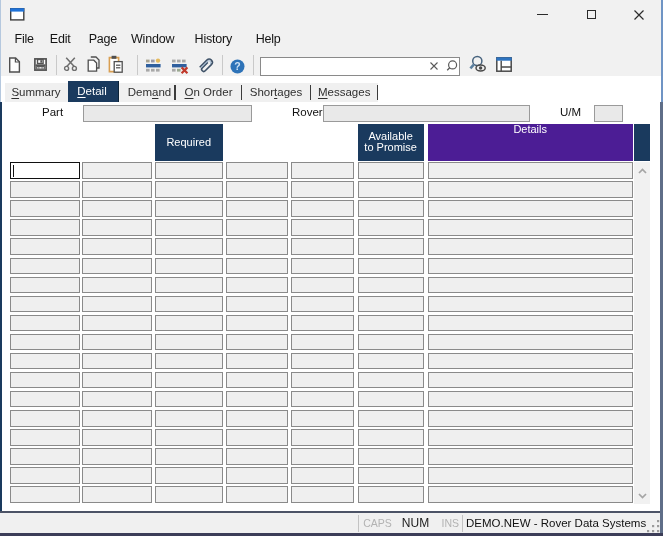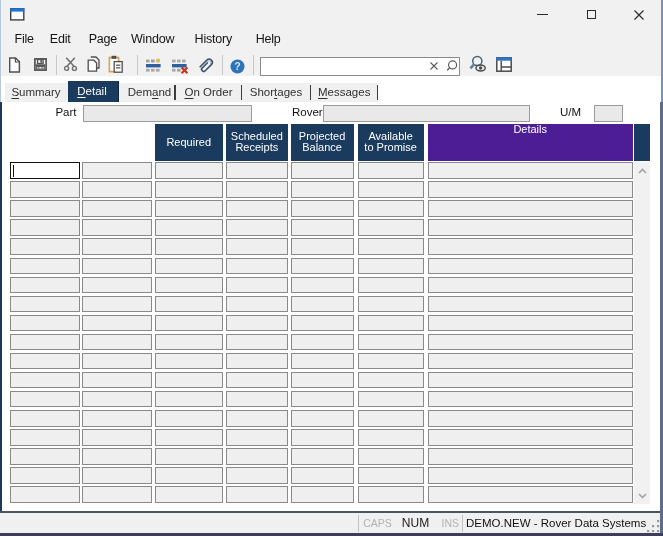--- a/index.html
+++ b/index.html
@@ -127,35 +127,29 @@
 <div class="abs" style="left:309.6px;top:84.5px;width:1.6px;height:15.5px;background:#3c3c3c"></div>
 <div class="abs" style="left:376.9px;top:84.5px;width:1.6px;height:15.5px;background:#3c3c3c"></div>
 <div class="abs" style="left:67.5px;top:80.5px;width:51px;height:21.5px;background:#1a3a5e;border-right:1.6px solid #0d2337;box-sizing:border-box"></div>
 <div class="abs" style="left:5px;top:82.5px;width:62px;height:19.5px;font-size:11.5px;color:#2f2f2f;text-align:center;line-height:19.5px"><u>S</u>ummary</div>
 <div class="abs" style="left:67.5px;top:80.5px;width:49px;height:21.5px;font-size:11.5px;color:#fff;text-align:center;line-height:21.5px"><u>D</u>etail</div>
 <div class="abs" style="left:122px;top:82.5px;width:55px;height:19.5px;font-size:11.5px;color:#2f2f2f;text-align:center;line-height:19.5px">Dem<u>a</u>nd</div>
 <div class="abs" style="left:176px;top:82.5px;width:65px;height:19.5px;font-size:11.5px;color:#2f2f2f;text-align:center;line-height:19.5px"><u>O</u>n Order</div>
 <div class="abs" style="left:242.5px;top:82.5px;width:67px;height:19.5px;font-size:11.5px;color:#2f2f2f;text-align:center;line-height:19.5px">Shor<u>t</u>ages</div>
 <div class="abs" style="left:311.2px;top:82.5px;width:66px;height:19.5px;font-size:11.5px;color:#2f2f2f;text-align:center;line-height:19.5px"><u>M</u>essages</div>
 
-<div class="abs" style="left:51px;top:106px;width:30px;height:14px;font-size:11.5px;color:#111;text-align:center">Part</div>
+<div class="abs" style="left:42px;top:106px;width:30px;height:14px;font-size:11.5px;color:#111;text-align:left">Part</div>
 <div class="abs" style="left:82.5px;top:105px;width:169.5px;height:16.5px;background:#e9e9e9;border:1px solid #9a9a9a;box-sizing:border-box"></div>
 <div class="abs" style="left:292px;top:106px;width:28px;height:14px;font-size:11.5px;color:#111;text-align:right">Rover</div>
 <div class="abs" style="left:322.5px;top:105px;width:207.5px;height:16.5px;background:#e9e9e9;border:1px solid #9a9a9a;box-sizing:border-box"></div>
 <div class="abs" style="left:560px;top:106px;width:29px;height:14px;font-size:11.5px;color:#111;">U/M</div>
 <div class="abs" style="left:593.5px;top:105px;width:29.5px;height:16.5px;background:#e9e9e9;border:1px solid #9a9a9a;box-sizing:border-box"></div>
 
 <div style="position:absolute;left:154.8px;top:124.3px;width:67.9px;height:36.4px;background:#1a3a5e;color:#fff;font-size:11px;line-height:11.5px;text-align:center;display:flex;align-items:center;justify-content:center">
       <div>Required</div>
-    </div>
-<div style="position:absolute;left:225.7px;top:124.3px;width:62.3px;height:36.4px;background:#1a3a5e;color:#fff;font-size:11px;line-height:11.5px;text-align:center;display:flex;align-items:center;justify-content:center">
-      <div>Scheduled<br>Receipts</div>
-    </div>
-<div style="position:absolute;left:290.6px;top:124.3px;width:63.0px;height:36.4px;background:#1a3a5e;color:#fff;font-size:11px;line-height:11.5px;text-align:center;display:flex;align-items:center;justify-content:center">
-      <div>Projected<br>Balance</div>
     </div>
 <div style="position:absolute;left:357.5px;top:124.3px;width:66.3px;height:36.4px;background:#1a3a5e;color:#fff;font-size:11px;line-height:11.5px;text-align:center;display:flex;align-items:center;justify-content:center">
       <div>Available<br>to Promise</div>
     </div>
 <div style="position:absolute;left:427.7px;top:124.3px;width:205.0px;height:36.4px;background:#4c1d95;color:#fff;font-size:11px;line-height:11.5px;text-align:center;display:flex;align-items:flex-start;justify-content:center">
       <div>Details</div>
     </div>
 <div style="position:absolute;left:634.4px;top:124.3px;width:15.4px;height:36.4px;background:#1a3a5e"></div>
 
 <div style="position:absolute;left:10.4px;top:162.2px;width:69.2px;height:16.6px;background:#efefef;border:1px solid #8a8a8a;box-sizing:border-box"></div>

